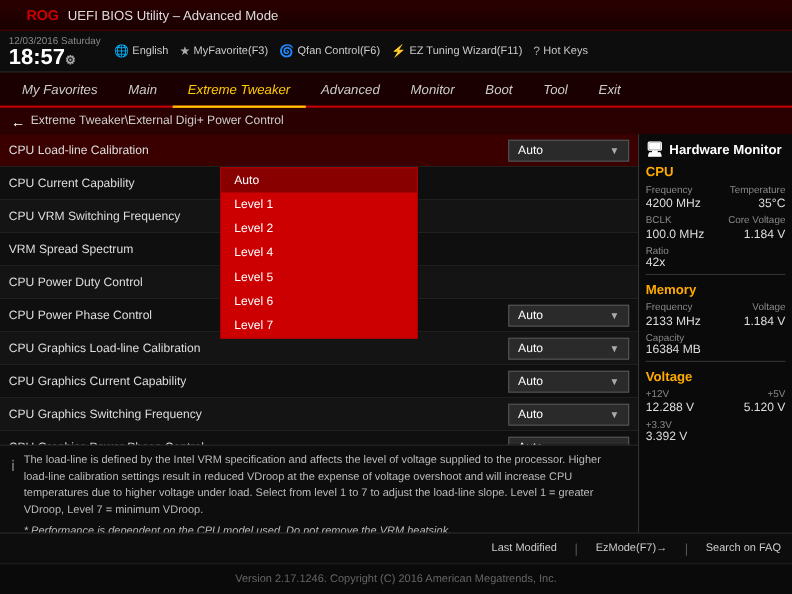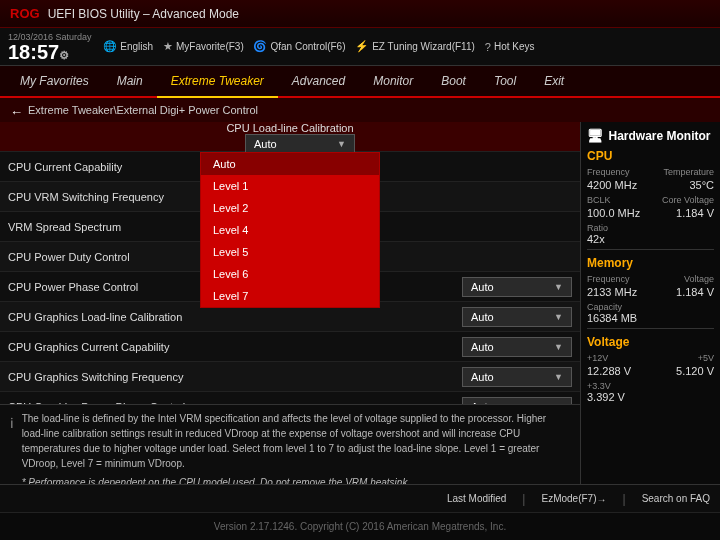--- a/index.html
+++ b/index.html
@@ -11,21 +11,21 @@
       overflow: hidden;
       color: #ccc;
       font-size: 12px;
     }
 
     
     #title-bar {
       background: linear-gradient(180deg, #2a0000 0%, #1a0000 100%);
       display: flex;
       align-items: center;
-      padding: 4px 10px;
+      padding: 4px 24px;
       height: 28px;
       border-bottom: 1px solid #5a0000;
     }
     #title-bar .rog-logo {
       color: #cc0000;
       font-weight: bold;
       font-size: 13px;
       margin-right: 8px;
     }
     #title-bar .title-text {
@@ -128,21 +128,21 @@
 
     .setting-row {
       display: flex;
       align-items: center;
       height: 30px;
       border-bottom: 1px solid #222;
       padding: 0 8px;
       background: #0f0f0f;
     }
     .setting-row:nth-child(odd) { background: #141414; }
-    .setting-row.active { background: #3a0000; flex-direction: column; }
+    .setting-row.active { background: #3a0000; }
 
     .setting-label {
       flex: 1;
       color: #ddd;
       font-size: 11px;
     }
 
     .setting-value {
       display: flex;
       align-items: center;

